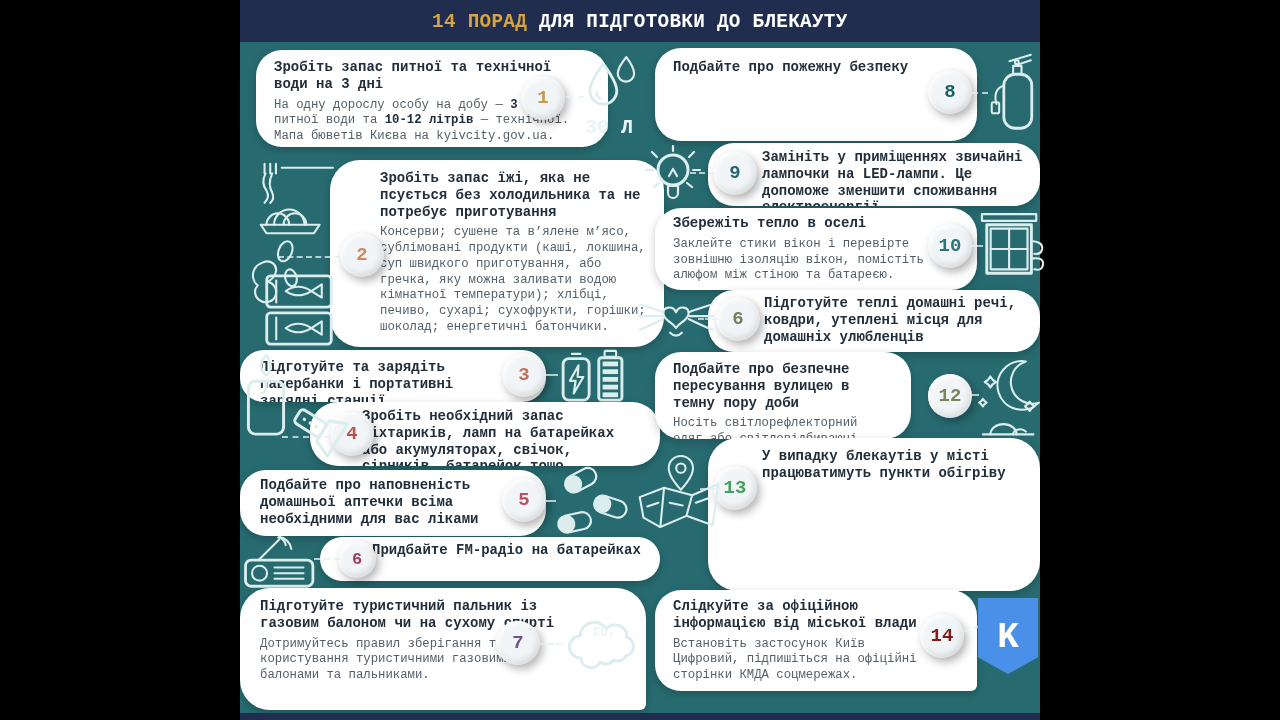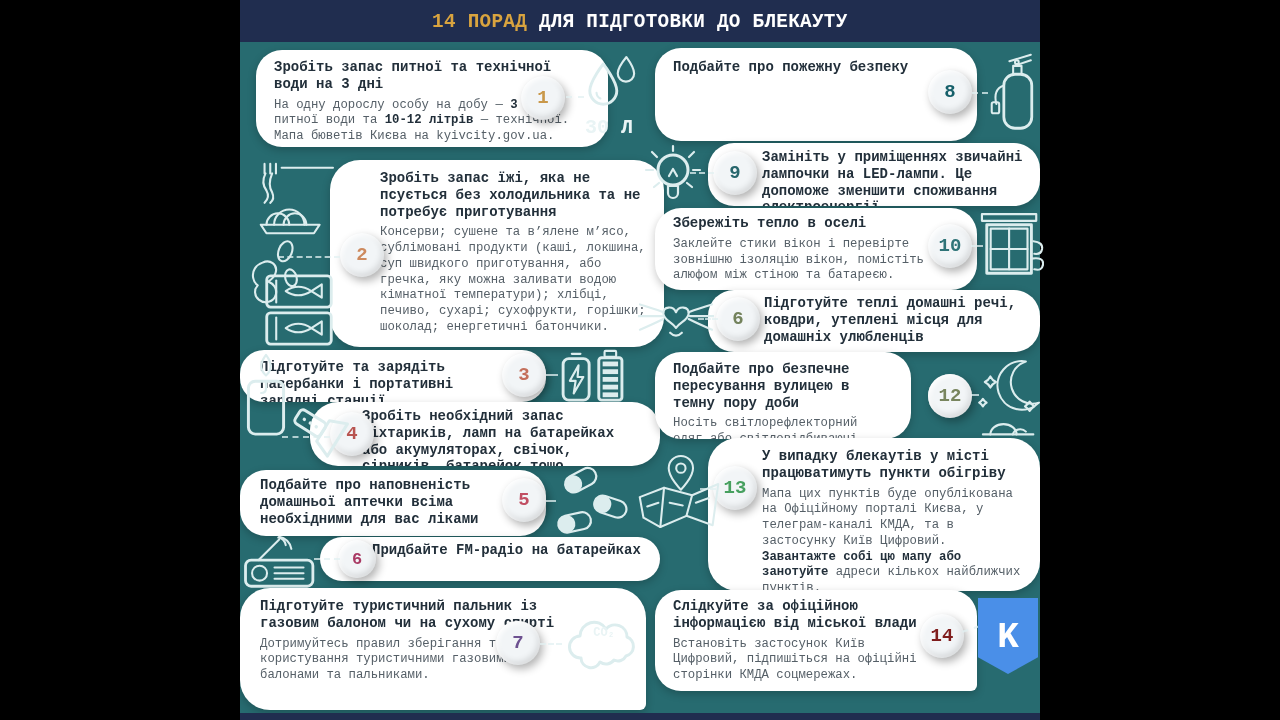--- a/index.html
+++ b/index.html
@@ -353,21 +353,20 @@
       <path class="thin" d="M14 24 Q16 28 20 30 Q16 32 14 36 Q12 32 8 30 Q12 28 14 24 Z"></path>
       <path class="thin" d="M6 48 Q7.5 50.5 10 52 Q7.5 53.5 6 56 Q4.5 53.5 2 52 Q4.5 50.5 6 48 Z"></path>
       <path class="thin" d="M56 51 Q58 54 61 56 Q58 58 56 61 Q54 58 51 56 Q54 54 56 51 Z"></path>
       <path class="thin" d="M14 86 a14 11 0 0 1 28 0"></path>
       <path class="thin" d="M38 86 a8 7 0 0 1 14 -3"></path>
       <line class="thin" x1="6" y1="86" x2="60" y2="86"></line>
     </svg>
 
     <div class="card c13">
       <div class="ct">У випадку блекаутів у місті працюватимуть пункти обігріву</div>
-      <div class="cb"><span>Мапа цих пунктів буде опублікована на Офіційному порталі Києва, у телеграм-каналі КМДА, та в застосунку Київ Цифровий. </span><b>Завантажте собі цю мапу або занотуйте</b><span> адреси кількох найближчих пунктів.</span></div>
     </div>
     <div class="num n13">
         <span style="color: rgb(71, 160, 95);">13</span>
       </div>
     <div class="dash d13"></div>
     <svg class="icon i-map" viewBox="0 0 92 96">
       <path class="thin" d="M4 46 L30 36 L60 44 L88 32 L82 76 L54 66 L26 78 L8 68 Z"></path>
       <line class="thin" x1="30" y1="36" x2="26" y2="78"></line>
       <line class="thin" x1="60" y1="44" x2="54" y2="66"></line>
       <line class="thin" x1="12" y1="56" x2="24" y2="52"></line>

